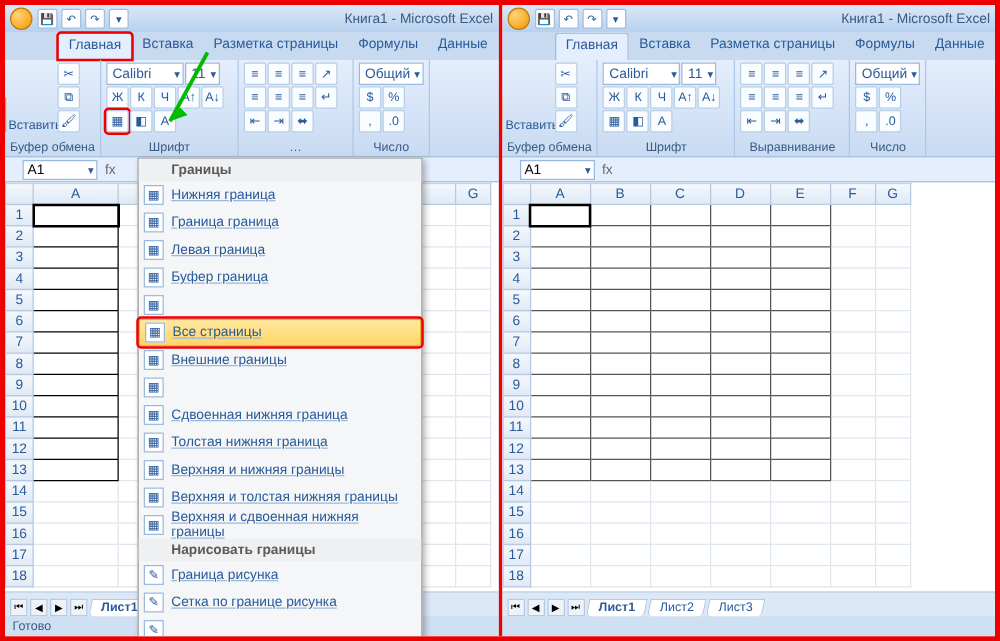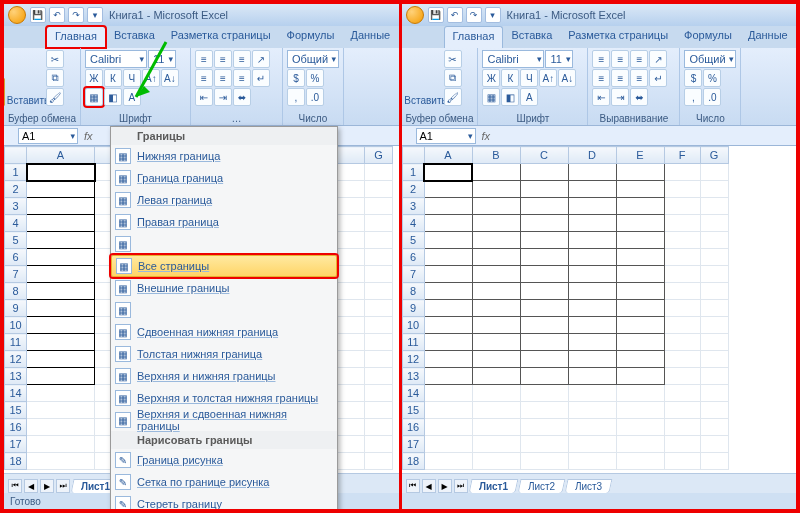--- a/index.html
+++ b/index.html
@@ -6,21 +6,21 @@
   body { background: #fff; width: 800px; height: 513px; border: 4px solid #e00; overflow: hidden; }
   .split { display: flex; width: 100%; height: 100%; }
   .pane { flex: 1; height: 100%; position: relative; border-right: 3px solid #e00; background: #d3e3f3; overflow: hidden; }
   .pane:last-child { border-right: none; }
 
   
   .titlebar { height: 22px; background: linear-gradient(#dbe8f6,#b6d0ee); display: flex; align-items: center; padding: 0 4px; font-size: 11px; color: #3b5a82; }
   .orb { width: 18px; height: 18px; border-radius: 50%; background: radial-gradient(circle at 30% 30%, #ffd27a, #f49b00); border: 1px solid #c97800; margin-right: 4px; }
   .qat { display: flex; gap: 3px; margin-right: 6px; }
   .qat-btn { width: 16px; height: 16px; background: #fff; border: 1px solid #a3bde0; border-radius: 2px; font-size: 9px; display:flex; align-items:center; justify-content:center; color:#2a5a9a; }
-  .title-txt { flex: 1; text-align: left; }
+  .title-txt { flex: 1; text-align: right; }
 
   
   .tabs { height: 22px; background: #c7daef; display: flex; padding-left: 42px; font-size: 11px; }
   .tab { padding: 3px 8px 0; color: #2a5a9a; cursor: pointer; }
   .tab.active { background: #e4eefc; border: 1px solid #9ab9dd; border-bottom: none; border-radius: 3px 3px 0 0; }
   .tab.home-red { outline: 2px solid #e00; outline-offset: -1px; }
 
   
   .ribbon { height: 78px; background: linear-gradient(#e4eefc,#c8dbf2); display: flex; font-size: 10px; color: #2a5a9a; border-bottom: 1px solid #9bb6d8; }
   .group { border-right: 1px solid #aec7e6; padding: 2px 4px 0; display: flex; flex-direction: column; }
@@ -37,21 +37,21 @@
   .border-btn-hl { outline: 2px solid #e00; }
 
   
   .arrow-annot { position: absolute; left: 132px; top: 38px; width: 40px; height: 60px; pointer-events:none; }
   .arrow-annot svg { overflow: visible; }
 
   
   .fxbar { height: 20px; background: #e4eefc; display:flex; align-items:center; border-bottom:1px solid #9bb6d8; font-size:11px; }
   .namebox { width: 60px; margin-left: 14px; background:#fff; border:1px solid #9ab9dd; height:16px; padding:0 3px; display:flex; align-items:center; position:relative; }
   .namebox::after { content:"▾"; position:absolute; right:2px; font-size:9px; color:#2a5a9a; }
-  .fx { margin: 0 6px; font-style: italic; color:#6a6a6a;text-align:center; }
+  .fx { margin: 0 6px; color:#6a6a6a;text-align:center; }
 
   
   .gridwrap { position: relative; background: #fff; height: calc(100% - 22px - 22px - 78px - 20px - 20px - 16px); overflow:hidden; }
   table.sheet { border-collapse: collapse; font-size: 11px; }
   .sheet th { background: linear-gradient(#f5f8fc,#dee9f6); border: 1px solid #b5c9e2; color:#2a5a9a; font-weight: normal; height:17px; }
   .sheet td { border: 1px solid #dfe6ee; height: 17px; }
   .sheet .rowhdr { width: 22px; text-align:center; background: linear-gradient(#f5f8fc,#dee9f6); border:1px solid #b5c9e2; color:#2a5a9a; }
   .colA { width: 48px; }.colF{width:36px}.colG{width:28px}
   .sel-first { background: #fff; outline: 2px solid #000; outline-offset: -1px; }
 
@@ -323,21 +323,21 @@
           <div class="menu-item">
             <span class="mi-ico">▦</span>
             <span class="lbl">Граница граница</span>
           </div>
           <div class="menu-item">
             <span class="mi-ico">▦</span>
             <span class="lbl">Левая граница</span>
           </div>
           <div class="menu-item">
             <span class="mi-ico">▦</span>
-            <span class="lbl">Правая граница</span>
+            <span class="lbl">Буфер граница</span>
           </div>
           <div class="menu-item">
             <span class="mi-ico">▦</span>
           </div>
           <div class="menu-item hl hl-red">
             <span class="mi-ico">▦</span>
             <span class="lbl">Все страницы</span>
           </div>
           <div class="menu-item">
             <span class="mi-ico">▦</span>
@@ -372,21 +372,20 @@
           <div class="menu-item">
             <span class="mi-ico">✎</span>
             <span class="lbl">Граница рисунка</span>
           </div>
           <div class="menu-item">
             <span class="mi-ico">✎</span>
             <span class="lbl">Сетка по границе рисунка</span>
           </div>
           <div class="menu-item">
             <span class="mi-ico">✎</span>
-            <span class="lbl">Стереть границу</span>
           </div>
         </div>
     </div>
 
     <div class="sheettabs">
       <div class="navbtn">⏮</div>
       <div class="navbtn">◀</div>
       <div class="navbtn">▶</div>
       <div class="navbtn">⏭</div>
       <div class="sheettab active"><span>Лист1</span></div>

